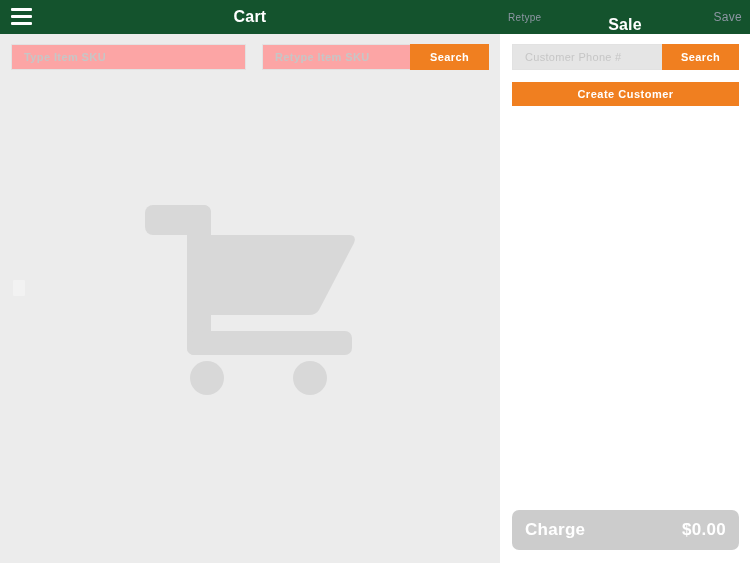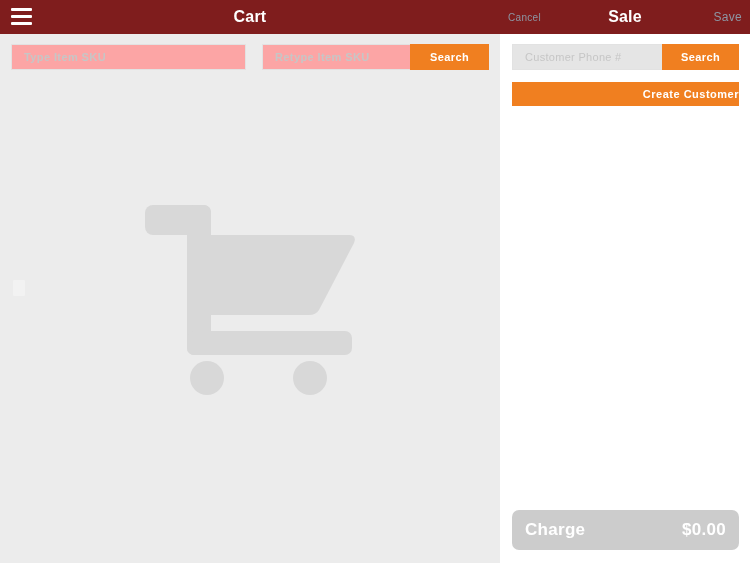--- a/index.html
+++ b/index.html
@@ -22,21 +22,21 @@
     background: #ffffff;
   }
 
   
   .header {
     position: absolute;
     left: 0;
     top: 0;
     width: 750px;
     height: 34px;
-    background: #7f1d1d;
+    background: #14532d;
     text-decoration: underline;
   }
   .hamburger {
     position: absolute;
     left: 11px;
     top: 8px;
     width: 21px;
     height: 17px;
     cursor: pointer;
   }
@@ -59,21 +59,21 @@
     line-height: 34px;
     text-align: center;
     color: #ffffff;
     font-size: 16px;
     font-weight: bold;
     letter-spacing: 0.2px;
   }
   .header-title-sale {
     position: absolute;
     left: 500px;
-    top: 0;
+    top: 8px;
     width: 250px;
     height: 34px;
     line-height: 34px;
     text-align: center;
     color: #ffffff;
     font-size: 16px;
     font-weight: bold;
     letter-spacing: 0.2px;
   }
   .header-cancel {
@@ -235,21 +235,21 @@
     left: 12px;
     top: 48px;
     width: 227px;
     height: 24px;
     background: #f07f20;
     color: #ffffff;
     font-size: 11px;
     font-weight: bold;
     letter-spacing: 0.5px;
     line-height: 24px;
-    text-align: right;
+    text-align: center;
     cursor: pointer;
     border: 0;
     box-sizing: border-box;
   }
 
   .charge-bar {
     position: absolute;
     left: 12px;
     top: 476px;
     width: 227px;
@@ -290,21 +290,21 @@
   <div class="header">
 
     <div class="hamburger">
       <span></span>
       <span></span>
       <span></span>
     </div>
 
     <div class="header-title-cart">Cart</div>
 
-    <div class="header-cancel">Cancel</div>
+    <div class="header-cancel">Retype</div>
 
     <div class="header-title-sale">Sale</div>
 
     <div class="header-save">Save</div>
   </div>
 
   <div class="cart-panel">
 
     <div class="sku-input" id="sku-input-1">
       <input type="text" placeholder="Type Item SKU" style="">

